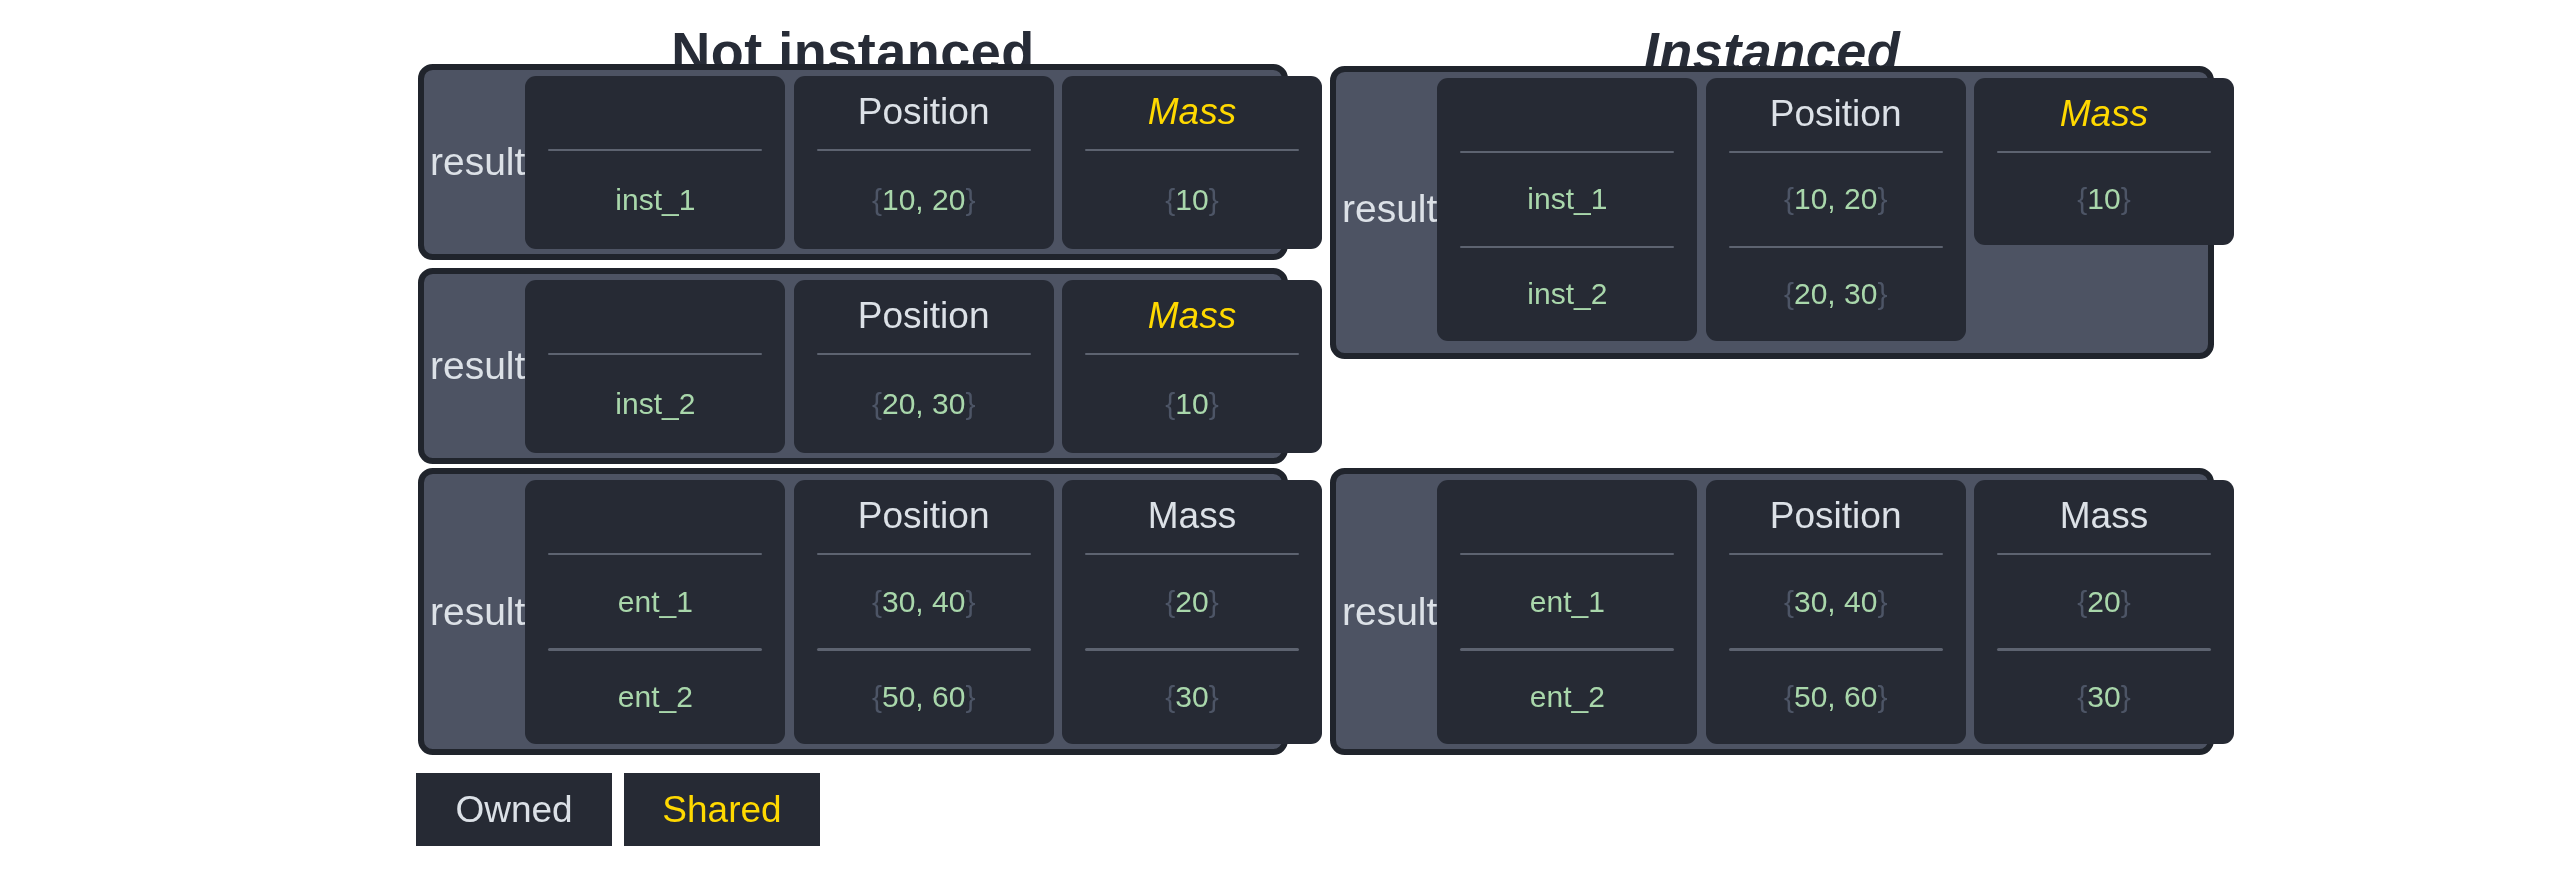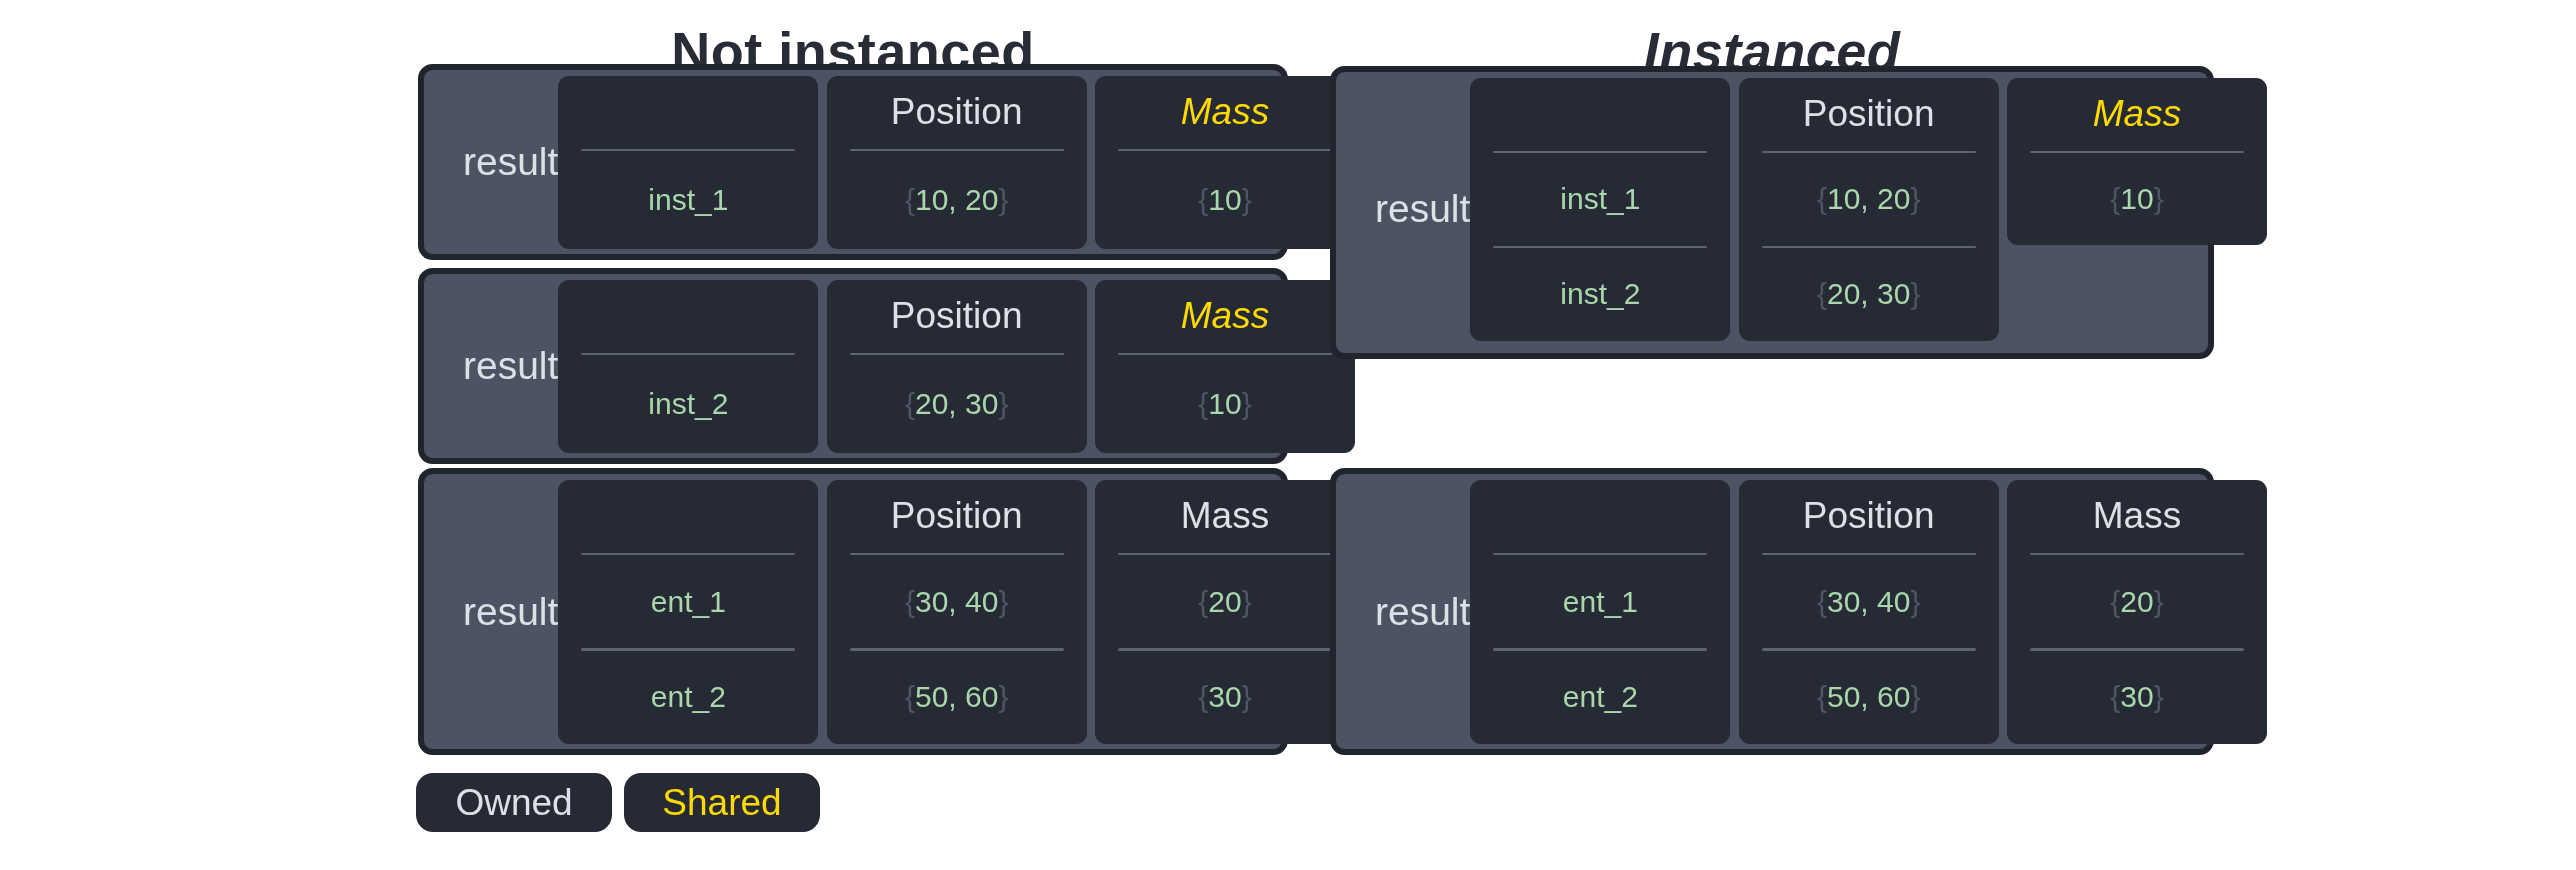--- a/index.html
+++ b/index.html
@@ -34,21 +34,20 @@
     padding: 5.5px 3.7px 5.5px 0;
   }
   .box-c { padding-bottom: 12px; }
   .result-label {
     flex: 1 1 auto;
     display: flex;
     align-items: center;
     padding-left: 6px;
     font-size: 39px;
     color: var(--text-light, #dce1e7);
-    margin-left: 33px;
   }
   .cells {
     margin-left: auto;
     display: flex;
     gap: 8.3px;
     align-items: flex-start;
   }
   .cell {
     box-sizing: border-box;
     width: 260px;
@@ -91,24 +90,24 @@
   }
   .cell-row .brace { color: var(--brace, #4d5566); }
   .legend {
     position: absolute;
     display: flex;
     gap: 12px;
   }
   .legend-item {
     box-sizing: border-box;
     min-width: 196px;
-    height: 59px;
+    height: 73px;
     padding: 0 31px;
     background: var(--cell-bg, #262a34);
-    border-radius: 17px;
+    border-radius: 0;
     display: flex;
     align-items: center;
     justify-content: center;
     font-size: 37px;
     color: var(--text-light, #dce1e7);
   }
   .legend-item.shared {
     color: var(--accent-shared, #ffd900);
   }
 </style>

